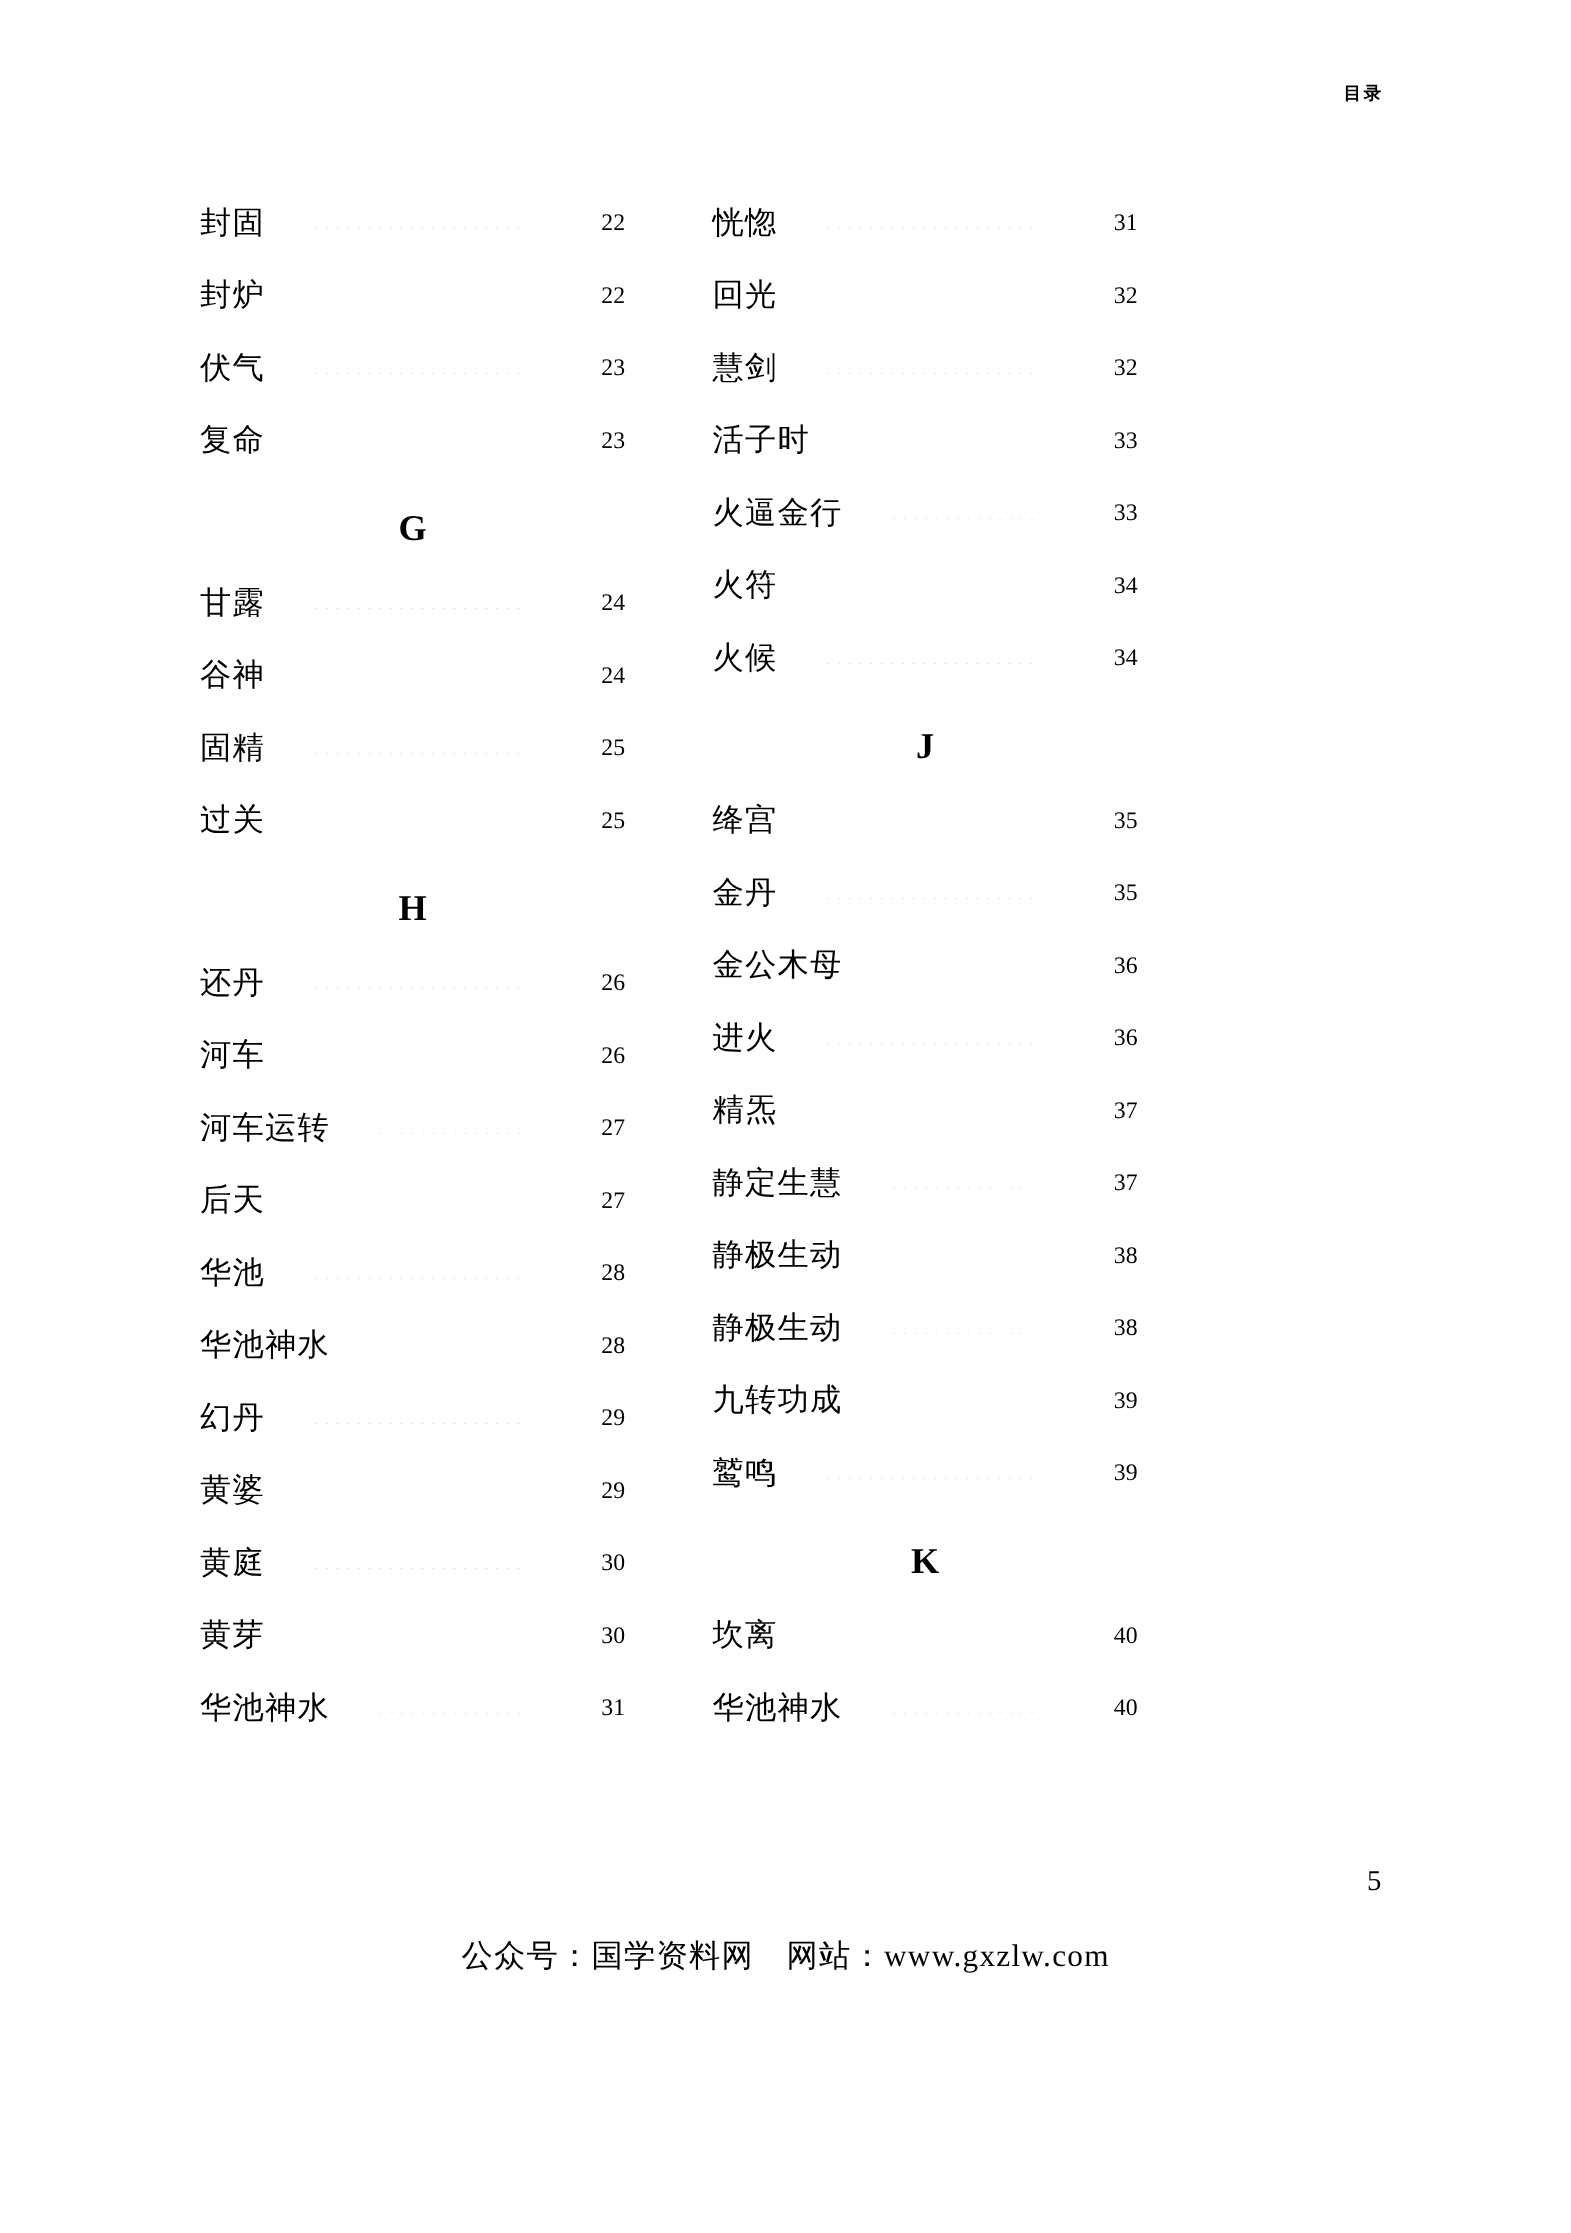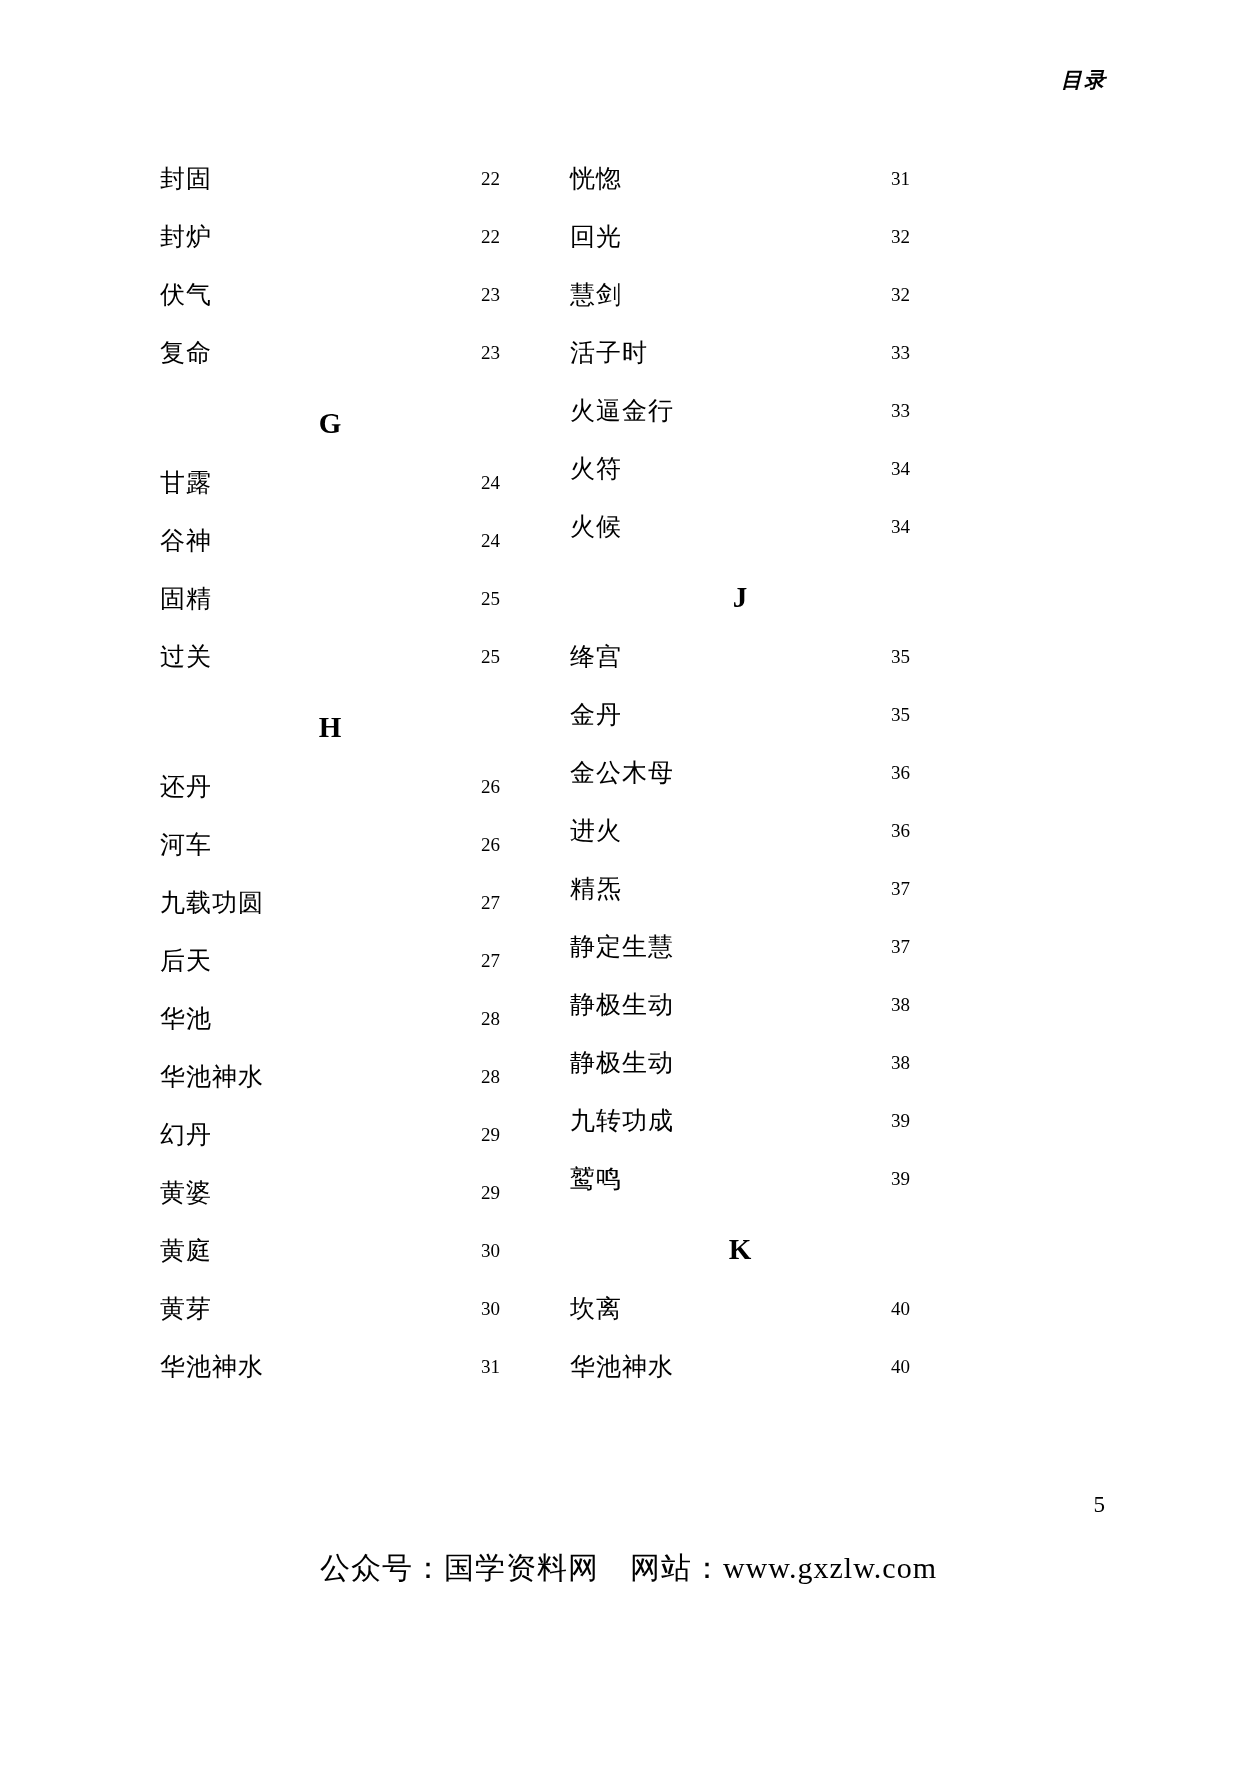--- a/index.html
+++ b/index.html
@@ -18,24 +18,23 @@
   .page {
     position: absolute;
     left: 0; top: 0;
     width: 1257px;
     height: 1786px;
   }
   .header {
     position: absolute;
     top: 66px;
     right: 150px;
-    font-size: 21px;
+    font-size: 14px;
     letter-spacing: 2px;
     font-weight: 600;
-    font-style: italic;
   }
   .columns {
     position: absolute;
     top: 150px;
     left: 0;
     width: 1257px;
   }
   .col {
     position: absolute;
     top: 0;
@@ -98,21 +97,21 @@
     top: 1492px;
     font-size: 23px;
     font-family: "Liberation Serif", serif;
   }
   .footer-note {
     position: absolute;
     left: 0;
     top: 1548px;
     width: 1257px;
     text-align: center;
-    font-size: 30px;
+    font-size: 25px;
     letter-spacing: 1px;
   }
 </style>
 </head>
 <body>
 
 <div class="page">
 
   <div class="header">目录</div>
 
@@ -164,21 +163,21 @@
           <span class="toc-title">还丹</span>
           <span class="dots"></span>
           <span class="toc-page">26</span>
         </div>
         <div class="toc-entry">
           <span class="toc-title">河车</span>
           <span class="dots"></span>
           <span class="toc-page">26</span>
         </div>
         <div class="toc-entry">
-          <span class="toc-title">九载功圆</span>
+          <span class="toc-title">河车运转</span>
           <span class="dots"></span>
           <span class="toc-page">27</span>
         </div>
         <div class="toc-entry">
           <span class="toc-title">后天</span>
           <span class="dots"></span>
           <span class="toc-page">27</span>
         </div>
         <div class="toc-entry">
           <span class="toc-title">华池</span>

